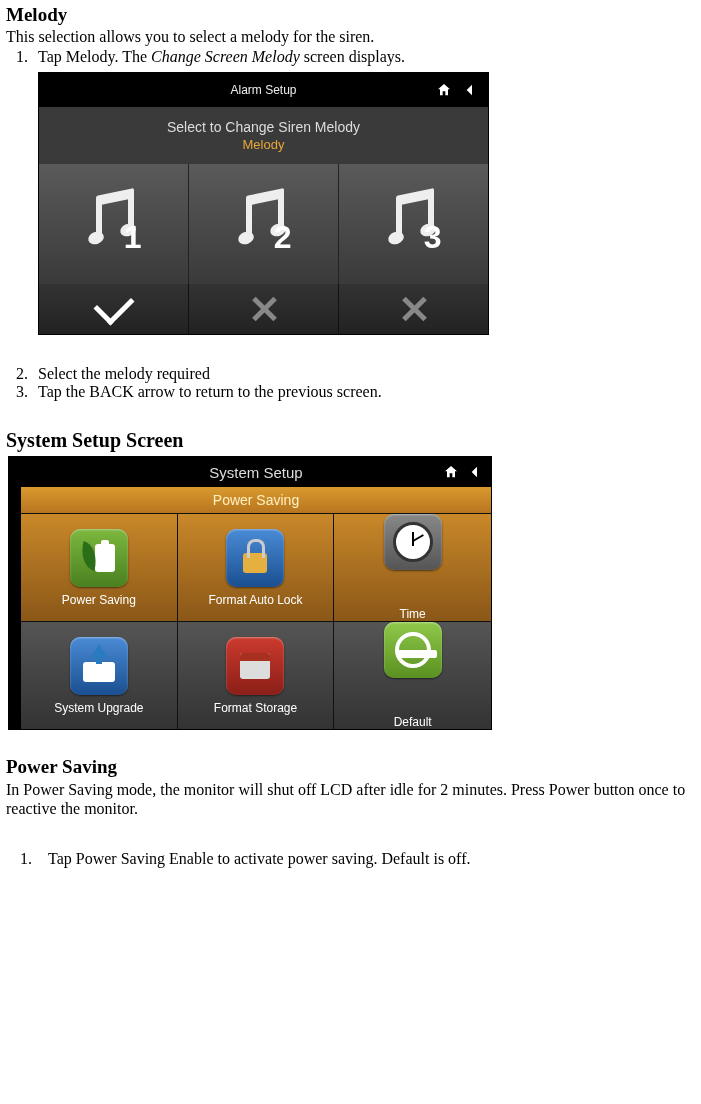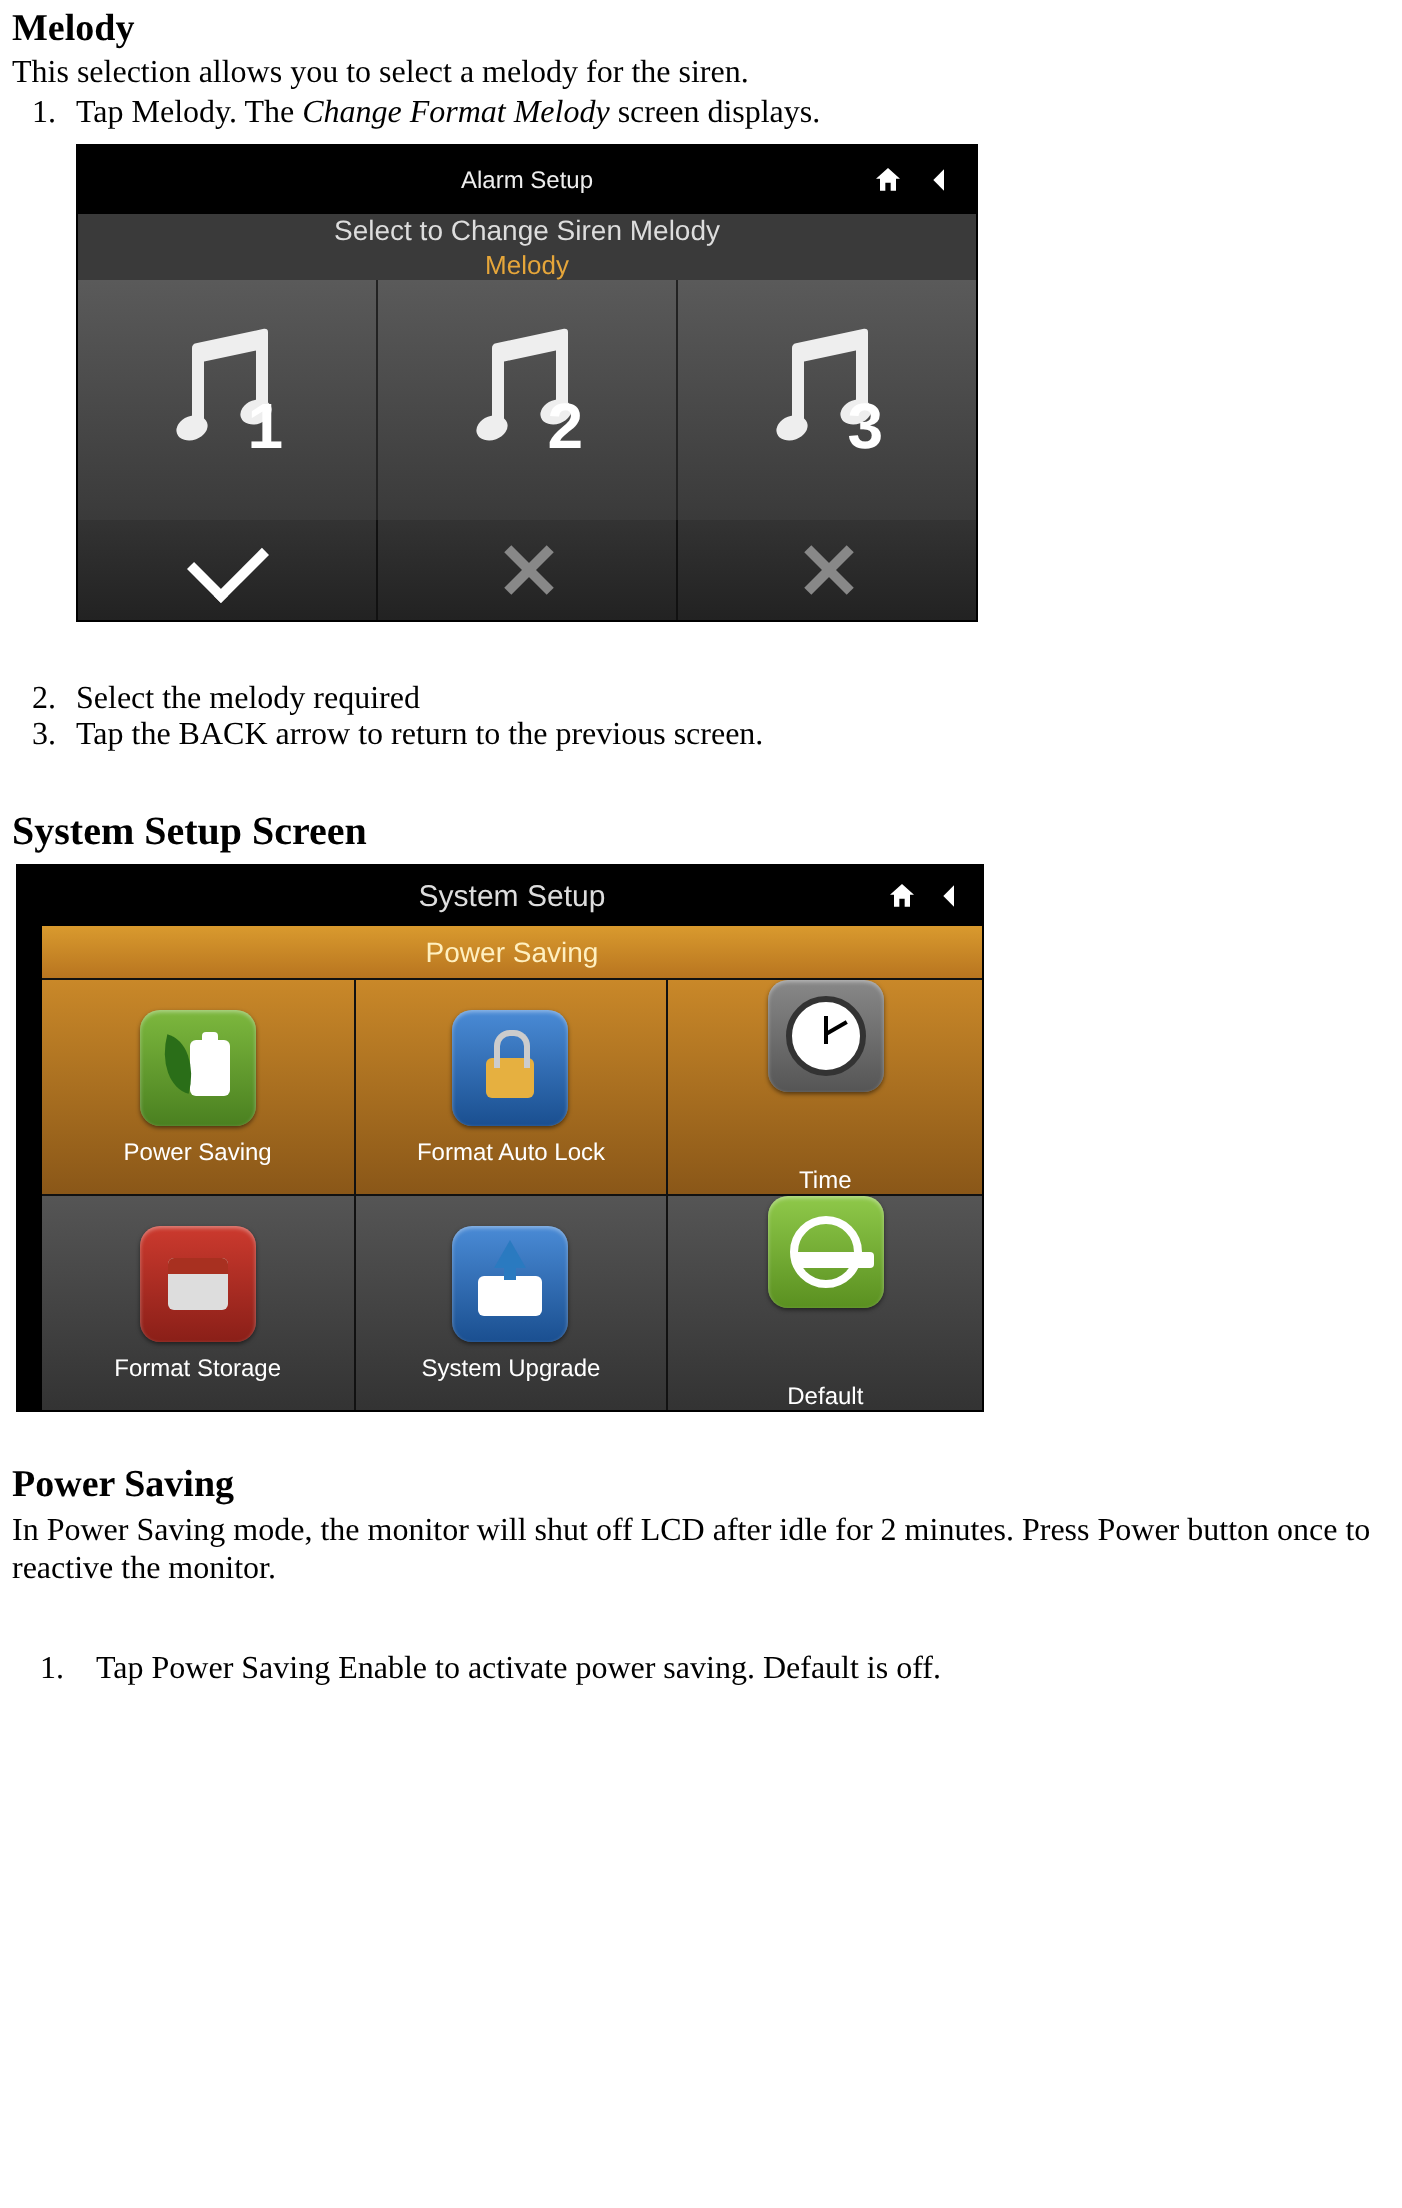--- a/index.html
+++ b/index.html
@@ -19,21 +19,21 @@
     .li-num .num { min-width: 18px; text-align: right; }
     .em { font-style: italic; }
     .note { font-style: italic; font-weight: bold; margin-top: 16px; font-size: 16px; line-height: 1.15; }
 
     
     .alarm-shot { width: 451px; margin: 6px 0 0 32px; border: 1px solid #000; background: #000; }
     .alarm-titlebar { background: #000; color: #fff; display: flex; align-items: center; justify-content: center; height: 34px; position: relative; }
     .alarm-titlebar .title { font-family: Arial, sans-serif; font-size: 12px; color: #eee; }
     .alarm-titlebar .icons { position: absolute; right: 8px; display: flex; gap: 6px; }
     .iconbtn { width: 20px; height: 20px; display: flex; align-items: center; justify-content: center; color: #fff; }
-    .alarm-sub { background: #3a3a3a; text-align: center; padding: 0 0; }
+    .alarm-sub { background: #3a3a3a; text-align: center; padding: 12px 0; }
     .alarm-sub .line1 { font-family: Arial, sans-serif; color: #ddd; font-size: 14px; }
     .alarm-sub .line2 { font-family: Arial, sans-serif; color: #e6a63a; font-size: 13px; margin-top: 2px; }
     .melody-row { display: flex; background: linear-gradient(to bottom, #5a5a5a 0%, #4a4a4a 50%, #3a3a3a 100%); }
     .melody-cell { flex: 1; border-right: 1px solid #222; height: 120px; position: relative; display: flex; align-items: center; justify-content: center; }
     .melody-cell:last-child { border-right: none; }
     .note-icon { position: relative; width: 80px; height: 80px; }
     .note-shape { position: absolute; left: 18px; top: 8px; width: 50px; height: 60px; }
     .note-shape .beam { position: absolute; top: 0; left: 4px; width: 38px; height: 10px; background: #eee; border-radius: 2px; transform: skewY(-12deg); }
     .note-shape .stem1 { position: absolute; left: 4px; top: 6px; width: 6px; height: 38px; background: #eee; }
     .note-shape .stem2 { position: absolute; left: 36px; top: -2px; width: 6px; height: 38px; background: #eee; }
@@ -95,21 +95,21 @@
   </style>
 </head>
 <body>
 
 <h2>Melody</h2>
 <p class="desc">This selection allows you to select a melody for the siren.</p>
 <ol>
   <li class="li-num">
     <span class="num">1.</span>
     <span>
-      <span>Tap Melody. The </span><span class="em">Change Format Melody</span><span> screen displays.</span>
+      <span>Tap Melody. The </span><span class="em">Change Screen Melody</span><span> screen displays.</span>
     </span>
   </li>
 </ol>
 
 <div class="alarm-shot">
   <div class="alarm-titlebar">
     <span class="title">Alarm Setup</span>
     <div class="icons">
       <span class="iconbtn">
         <svg class="home-svg" viewBox="0 0 24 24" fill="#fff">
@@ -224,30 +224,30 @@
         </div>
       <div class="sys-label">Format Auto Lock</div>
     </div>
     <div class="sys-cell sys-row1">
       <div class="app-icon ico-gray">
           <div class="clock"></div>
         </div>
       <div class="sys-label">Time</div>
     </div>
     <div class="sys-cell sys-row2">
+      <div class="app-icon ico-blue">
+          <div class="upgrade"></div>
+        </div>
+      <div class="sys-label">System Upgrade</div>
+    </div>
+    <div class="sys-cell sys-row2">
       <div class="app-icon ico-red">
           <div class="sd"></div>
         </div>
       <div class="sys-label">Format Storage</div>
-    </div>
-    <div class="sys-cell sys-row2">
-      <div class="app-icon ico-blue">
-          <div class="upgrade"></div>
-        </div>
-      <div class="sys-label">System Upgrade</div>
     </div>
     <div class="sys-cell sys-row2">
       <div class="app-icon ico-green2">
           <div class="default-ico"></div>
         </div>
       <div class="sys-label">Default</div>
     </div>
   </div>
 </div>
 

